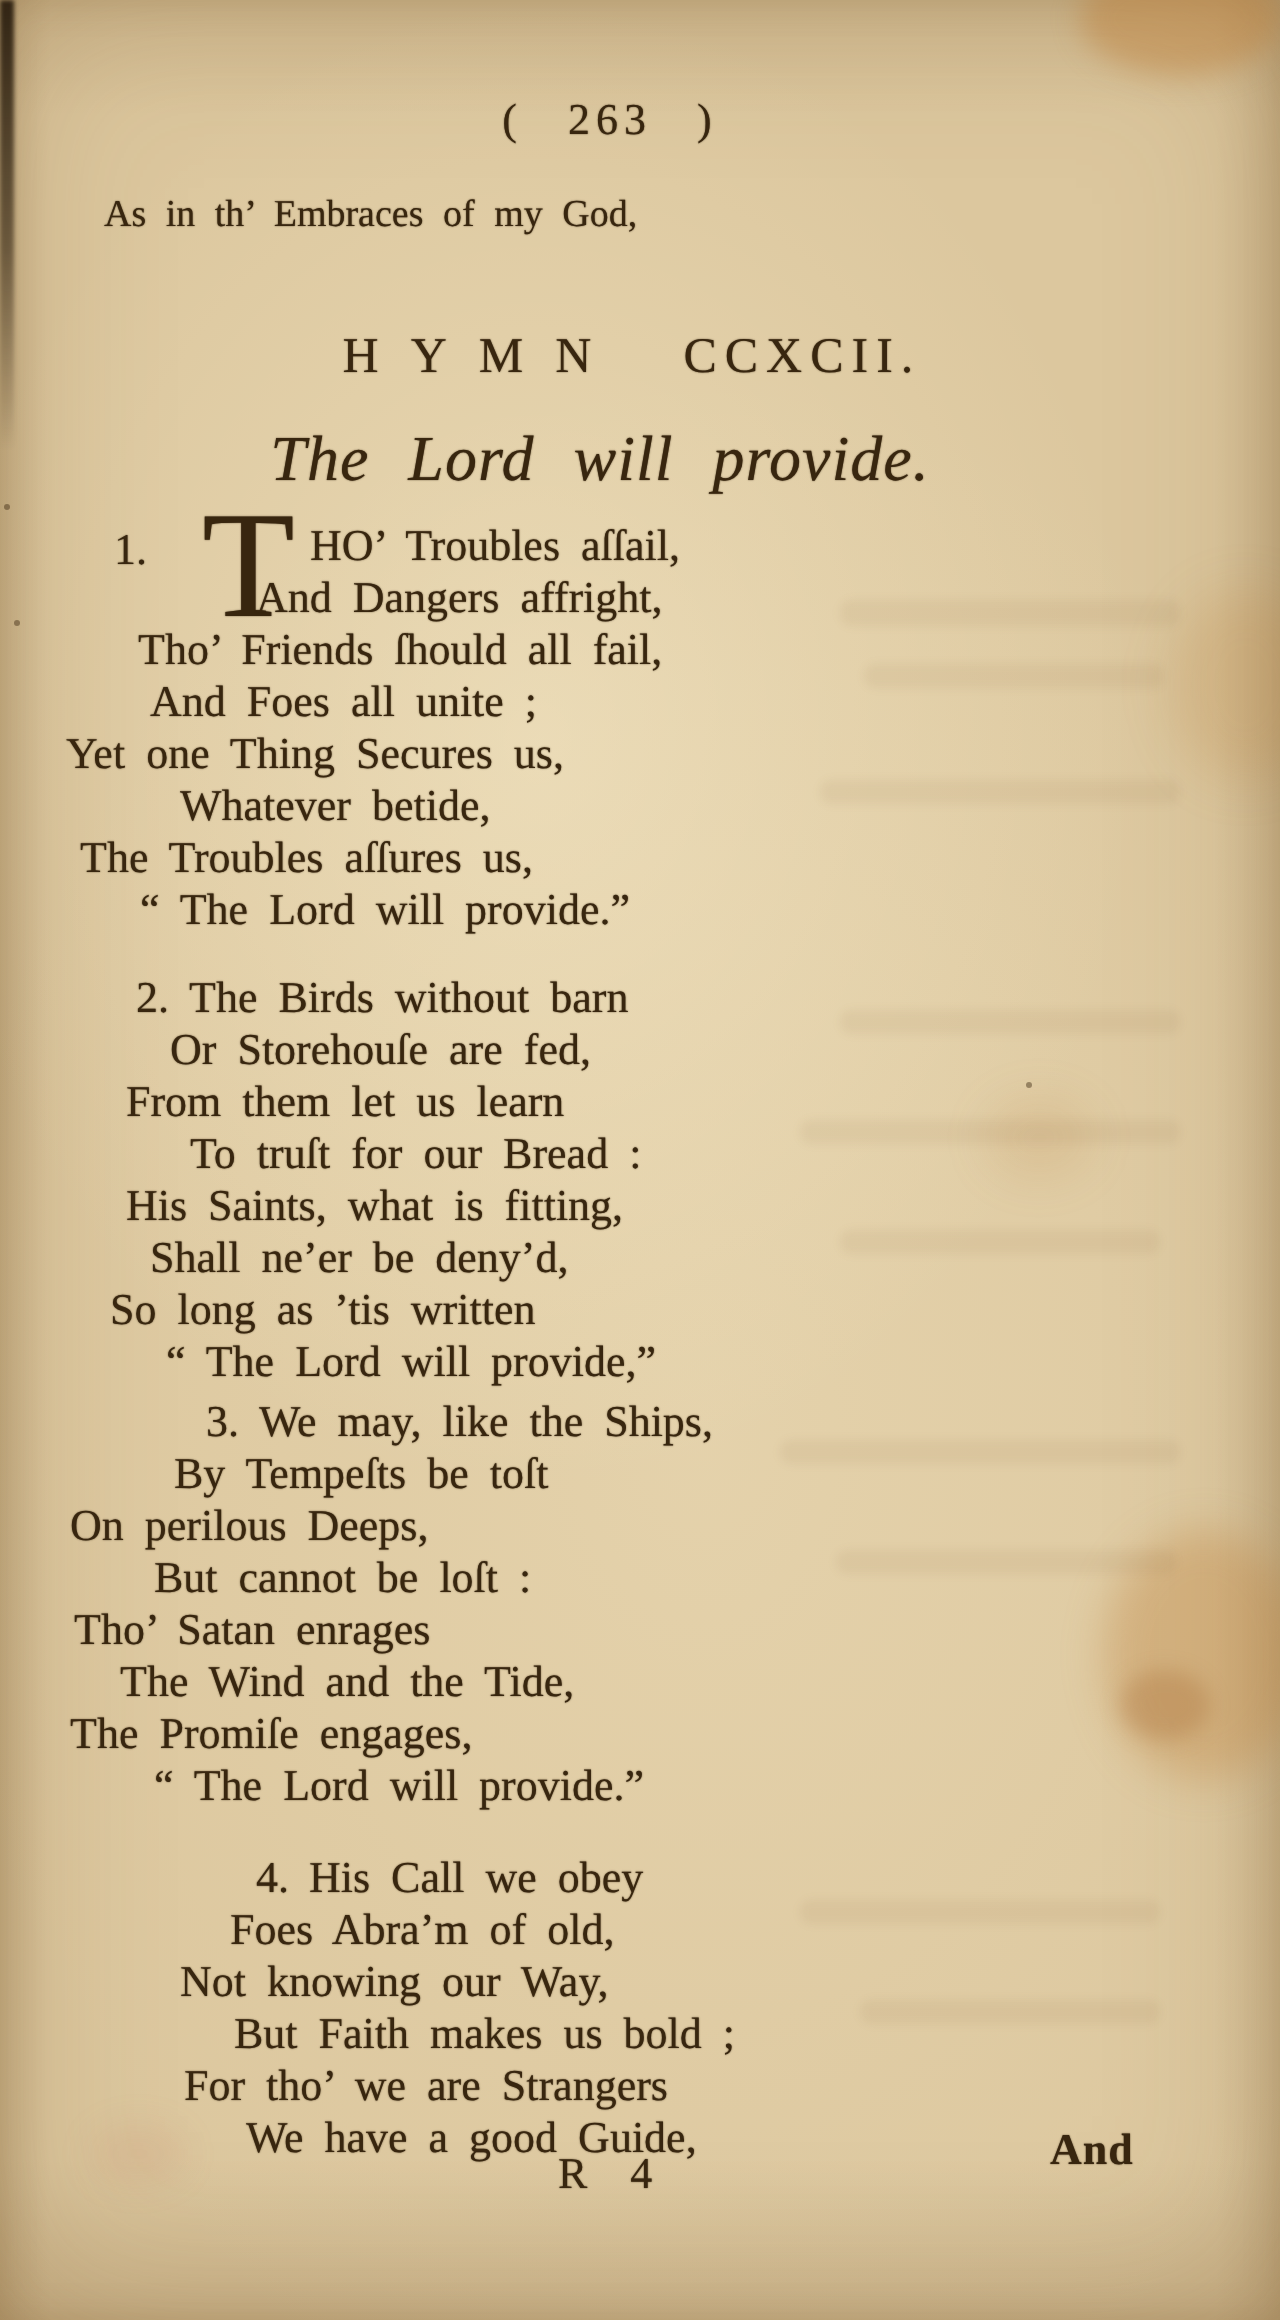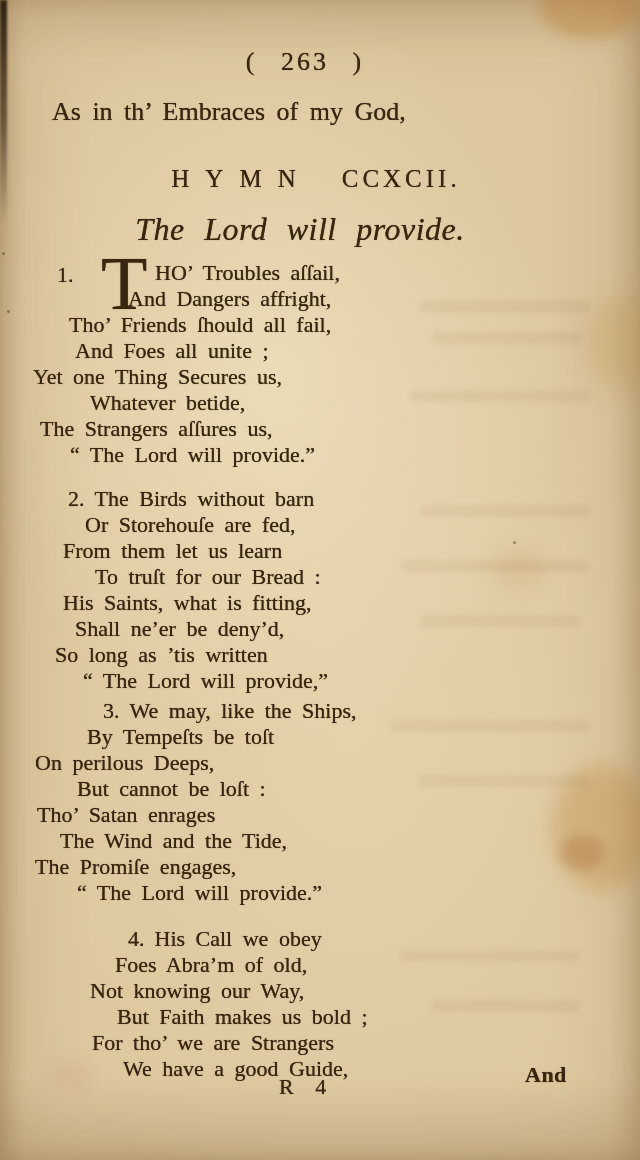--- a/index.html
+++ b/index.html
@@ -23,22 +23,22 @@
   .page-edge{
     position:absolute; left:0; top:0; width:7px; height:225px;
     background:linear-gradient(to bottom, rgba(32,21,8,0.88) 0%, rgba(40,27,11,0.55) 55%, rgba(40,27,11,0) 100%);
     filter:blur(1px);
   }
   .stain{ position:absolute; border-radius:50%; pointer-events:none; }
   .smudge{ position:absolute; border-radius:6px; background:rgba(122,90,42,0.07); filter:blur(2px); pointer-events:none; }
   .speck{ position:absolute; width:3px; height:3px; border-radius:50%; background:rgba(62,42,18,0.45); }
 
   .pagenum{ top:47px; left:0; width:610px; text-align:center;
-    font-size:26px; letter-spacing:3px; word-spacing:14px; }
-  .open1{ top:97px;  left:52px; font-size:26px; word-spacing:5px; }
+    font-size:22px; letter-spacing:3px; word-spacing:14px; }
+  .open1{ top:97px;  left:52px; font-size:19px; word-spacing:5px; }
   .open2{ top:125px; left:64px; font-size:22px; word-spacing:5px; }
 
   .heading{ top:165px; left:0; width:632px; text-align:center; font-size:25px; }
   .heading .hword{ letter-spacing:16px; }
   .heading .hnum{ margin-left:30px; letter-spacing:4px; }
 
   .subtitle{ top:211px; left:0; width:600px; text-align:center;
     font-style:italic; font-size:32px; word-spacing:11px; letter-spacing:0.5px; }
 
   .verse{ position:absolute; left:0; width:640px; }
@@ -89,21 +89,21 @@
   <div id="verses">
       <div class="verse" style="top: 260px;">
         <div class="vline ink" style="left: 57px; top: 2px;">1.</div>
         <div class="dropcap ink" style="left: 101px; top: -15px;">T</div>
         <div class="vline ink" style="left: 155px; top: 0px;">HO’ Troubles aſſail,</div>
         <div class="vline ink" style="left: 128px; top: 26px;">And Dangers affright,</div>
         <div class="vline ink" style="left: 37px; top: 52px; margin-left: 32px;">Tho’ Friends ſhould all fail,</div>
         <div class="vline ink" style="left: 75px; top: 78px;">And Foes all unite ;</div>
         <div class="vline ink" style="left: 33px; top: 104px;">Yet one Thing Secures us,</div>
         <div class="vline ink" style="left: 90px; top: 130px;">Whatever betide,</div>
-        <div class="vline ink" style="left: 40px; top: 156px;">The Strangers aſſures us,</div>
+        <div class="vline ink" style="left: 40px; top: 156px;">The Troubles aſſures us,</div>
         <div class="vline ink" style="left: 70px; top: 182px;">“ The Lord will provide.”</div>
       </div>
       <div class="verse" style="top: 486px;">
         <div class="vline ink" style="left: 68px; top: 0px;"><span class="vnum">2.</span>The Birds without barn</div>
         <div class="vline ink" style="left: 85px; top: 26px;">Or Storehouſe are fed,</div>
         <div class="vline ink" style="left: 63px; top: 52px;">From them let us learn</div>
         <div class="vline ink" style="left: 95px; top: 78px;">To truſt for our Bread :</div>
         <div class="vline ink" style="left: 63px; top: 104px;">His Saints, what is fitting,</div>
         <div class="vline ink" style="left: 75px; top: 130px;">Shall ne’er be deny’d,</div>
         <div class="vline ink" style="left: 55px; top: 156px;">So long as ’tis written</div>

